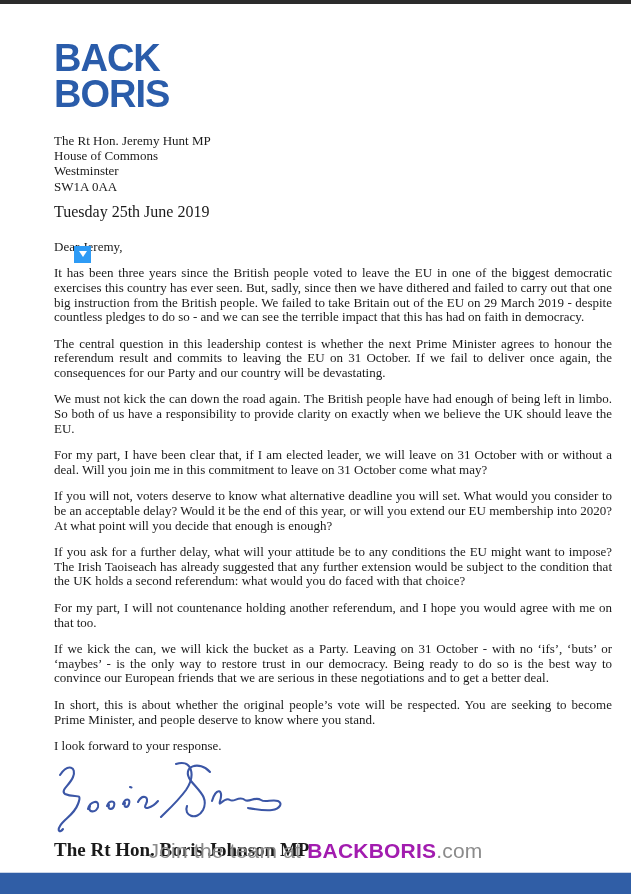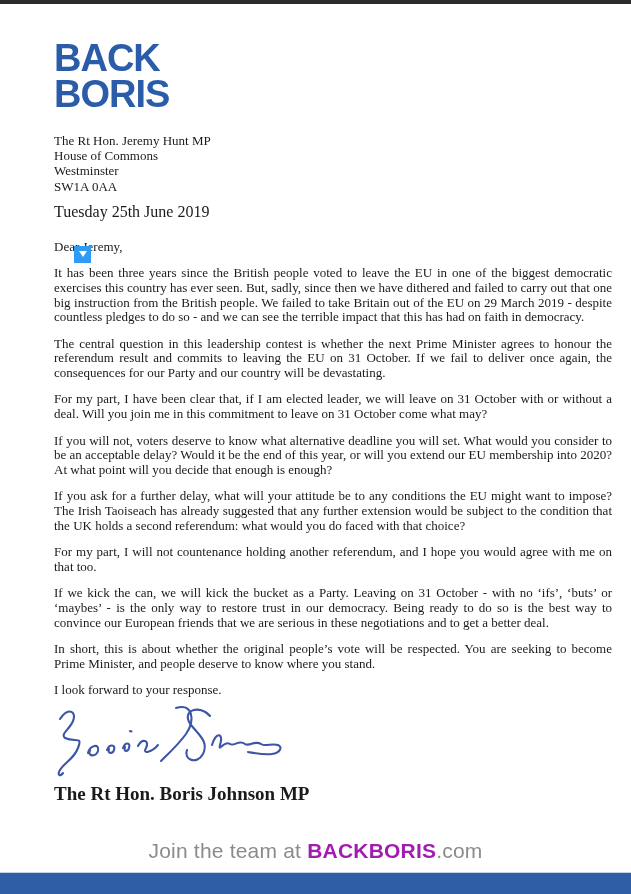--- a/index.html
+++ b/index.html
@@ -135,20 +135,21 @@
     <div class="date-line">Tuesday 25th June 2019</div>
 
     <div class="salutation">Dear Jeremy,</div>
 
     <p class="body-paragraph first-paragraph">It has been three years since the British people voted to leave the EU in one of the biggest democratic exercises this country has ever seen. But, sadly, since then we have dithered and failed to carry out that one big instruction from the British people. We failed to take Britain out of the EU on 29 March 2019 - despite countless pledges to do so - and we can see the terrible impact that this has had on faith in democracy.</p>
     <div class="marker" style="position:absolute; left:62px; top:242px;">
       <div class="tri"></div>
     </div>
 
     <p class="body-paragraph">The central question in this leadership contest is whether the next Prime Minister agrees to honour the referendum result and commits to leaving the EU on 31 October. If we fail to deliver once again, the consequences for our Party and our country will be devastating.</p>
+    <p class="body-paragraph">We must not kick the can down the road again. The British people have had enough of being left in limbo. So both of us have a responsibility to provide clarity on exactly when we believe the UK should leave the EU.</p>
     <p class="body-paragraph">For my part, I have been clear that, if I am elected leader, we will leave on 31 October with or without a deal. Will you join me in this commitment to leave on 31 October come what may?</p>
     <p class="body-paragraph">If you will not, voters deserve to know what alternative deadline you will set. What would you consider to be an acceptable delay? Would it be the end of this year, or will you extend our EU membership into 2020? At what point will you decide that enough is enough?</p>
     <p class="body-paragraph">If you ask for a further delay, what will your attitude be to any conditions the EU might want to impose? The Irish Taoiseach has already suggested that any further extension would be subject to the condition that the UK holds a second referendum: what would you do faced with that choice?</p>
     <p class="body-paragraph">For my part, I will not countenance holding another referendum, and I hope you would agree with me on that too.</p>
     <p class="body-paragraph">If we kick the can, we will kick the bucket as a Party. Leaving on 31 October - with no ‘ifs’, ‘buts’ or ‘maybes’ - is the only way to restore trust in our democracy. Being ready to do so is the best way to convince our European friends that we are serious in these negotiations and to get a better deal.</p>
     <p class="body-paragraph">In short, this is about whether the original people’s vote will be respected. You are seeking to become Prime Minister, and people deserve to know where you stand.</p>
     <p class="body-paragraph">I look forward to your response.</p>
 
     <div class="signature-wrap">
       <svg width="240" height="80" viewBox="0 0 240 80" fill="none" xmlns="http://www.w3.org/2000/svg">

